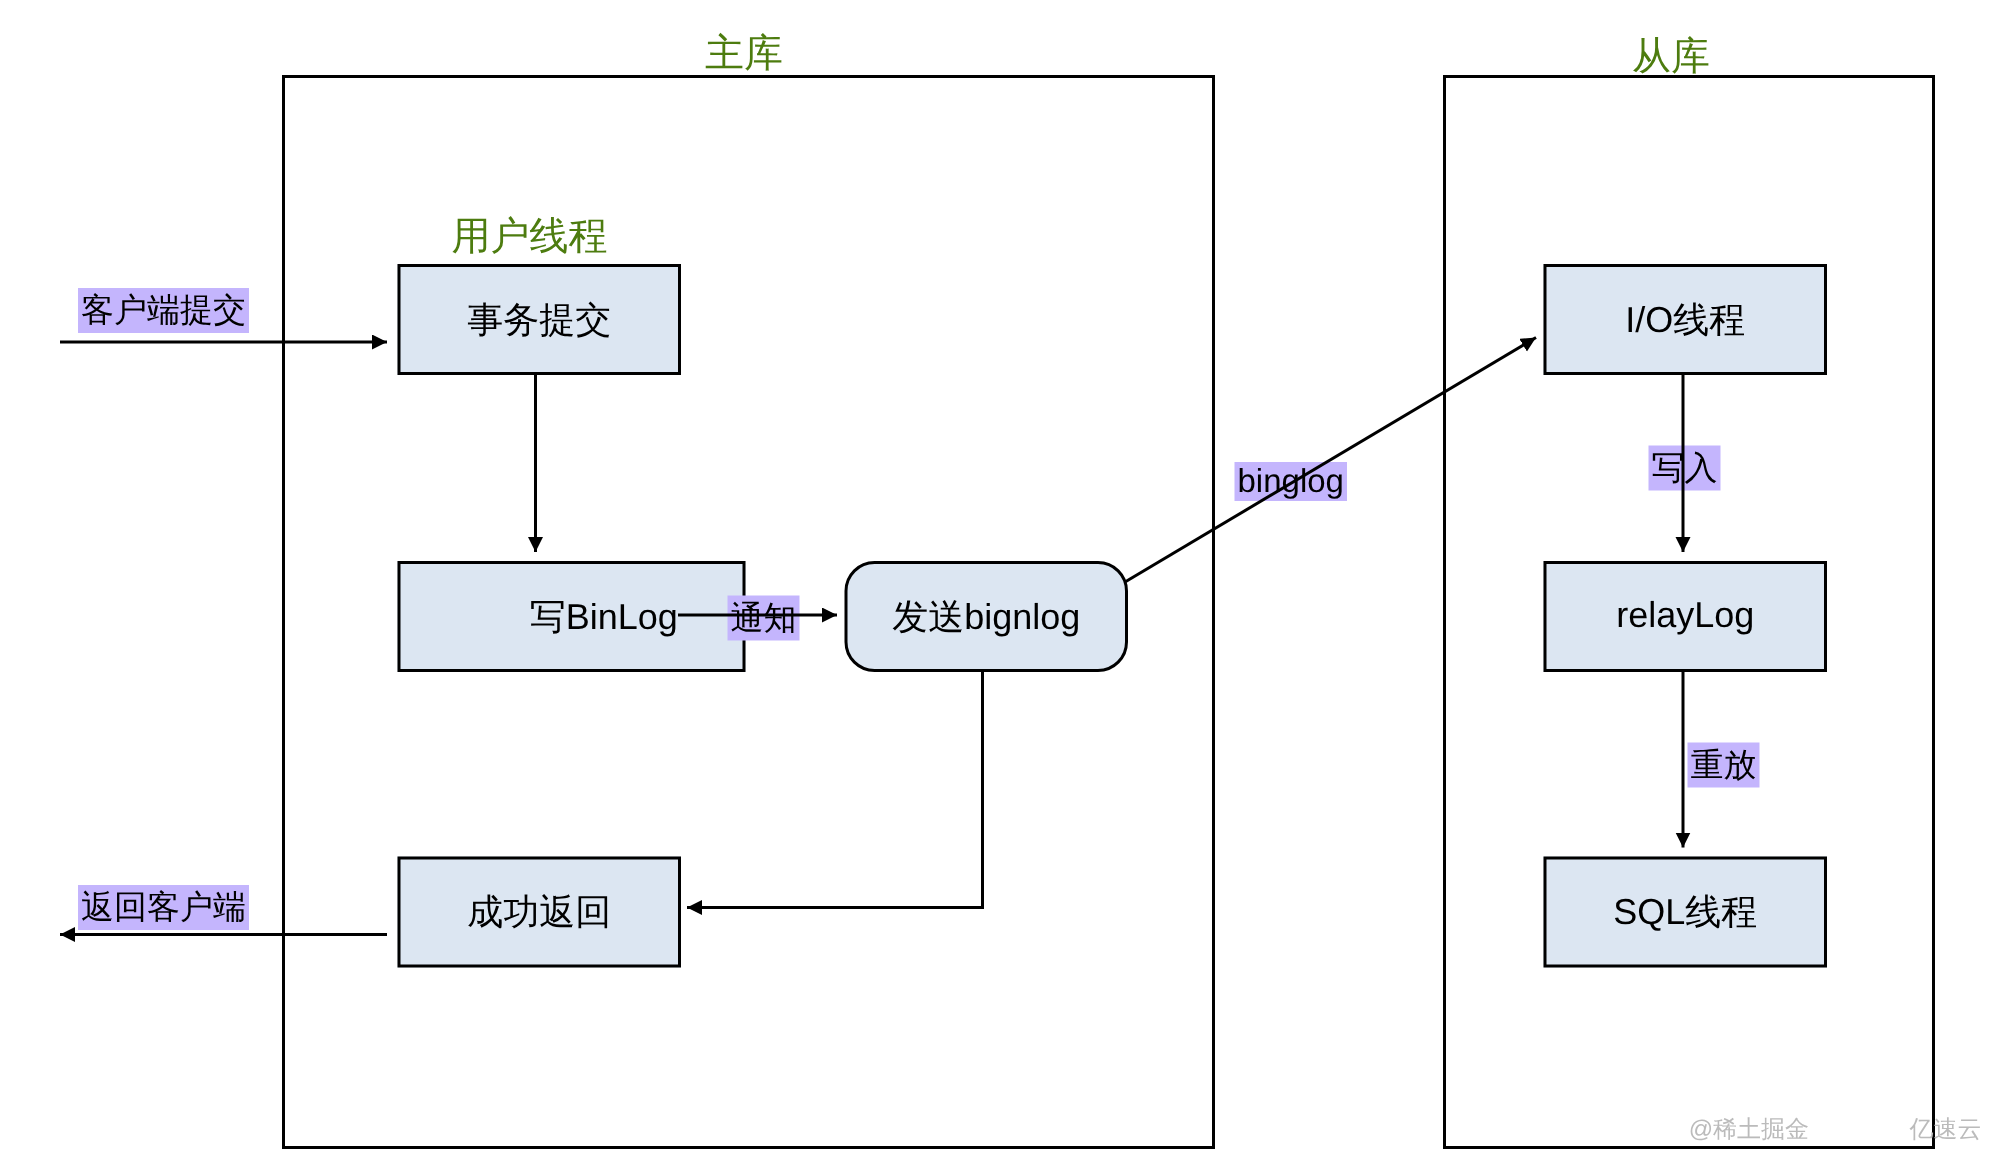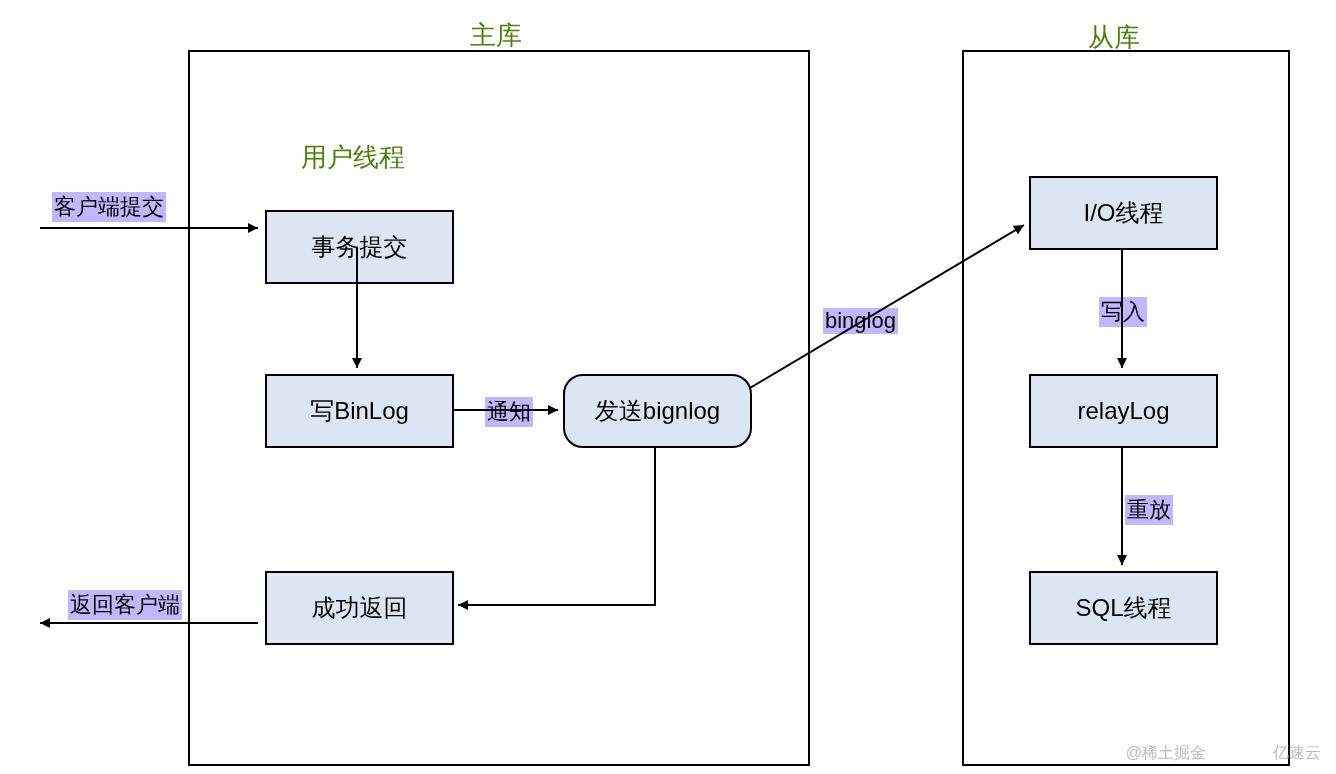--- a/index.html
+++ b/index.html
@@ -58,31 +58,31 @@
 <body>
 
 <div class="container-title" style="left:470px; top:18px;">主库</div>
 <div class="container-box" style="left:188px; top:50px; width:618px; height:712px;"></div>
 
 <div class="container-title" style="left:1088px; top:20px;">从库</div>
 <div class="container-box" style="left:962px; top:50px; width:324px; height:712px;"></div>
 
 <div class="container-title" style="left:301px; top:140px;text-align:center;">用户线程</div>
 
-<div class="node-box" style="left:265px; top:176px; width:185px; height:70px;margin-top:34px;">事务提交</div>
-<div class="node-box" style="left:265px; top:374px; width:185px; height:70px;">写BinLog</div>
+<div class="node-box" style="left:265px; top:176px; width:185px; height:70px;">事务提交</div>
+<div class="node-box" style="left:265px; top:374px; width:185px; height:70px;padding-left:43px;">写BinLog</div>
 <div class="node-box" style="left:563px; top:374px; width:185px; height:70px;border-radius:20px;">发送bignlog</div>
 <div class="node-box" style="left:265px; top:571px; width:185px; height:70px;">成功返回</div>
 
 <div class="node-box" style="left:1029px; top:176px; width:185px; height:70px;">I/O线程</div>
 <div class="node-box" style="left:1029px; top:374px; width:185px; height:70px;">relayLog</div>
 <div class="node-box" style="left:1029px; top:571px; width:185px; height:70px;">SQL线程</div>
 
 <div class="edge-label" style="left:52px; top:192px;">客户端提交</div>
-<div class="edge-label" style="left:52px; top:590px;margin-left:16px;">返回客户端</div>
+<div class="edge-label" style="left:52px; top:590px;">返回客户端</div>
 <div class="edge-label" style="left:485px; top:397px;">通知</div>
 <div class="edge-label" style="left:823px; top:308px;">binglog</div>
 <div class="edge-label" style="left:1099px; top:297px;">写入</div>
 <div class="edge-label" style="left:1125px; top:495px;">重放</div>
 
 <div class="watermark" style="right:130px;">@稀土掘金</div>
 <div class="watermark" style="right:15px;">亿速云</div>
 
 <svg class="overlay">
   <defs>

